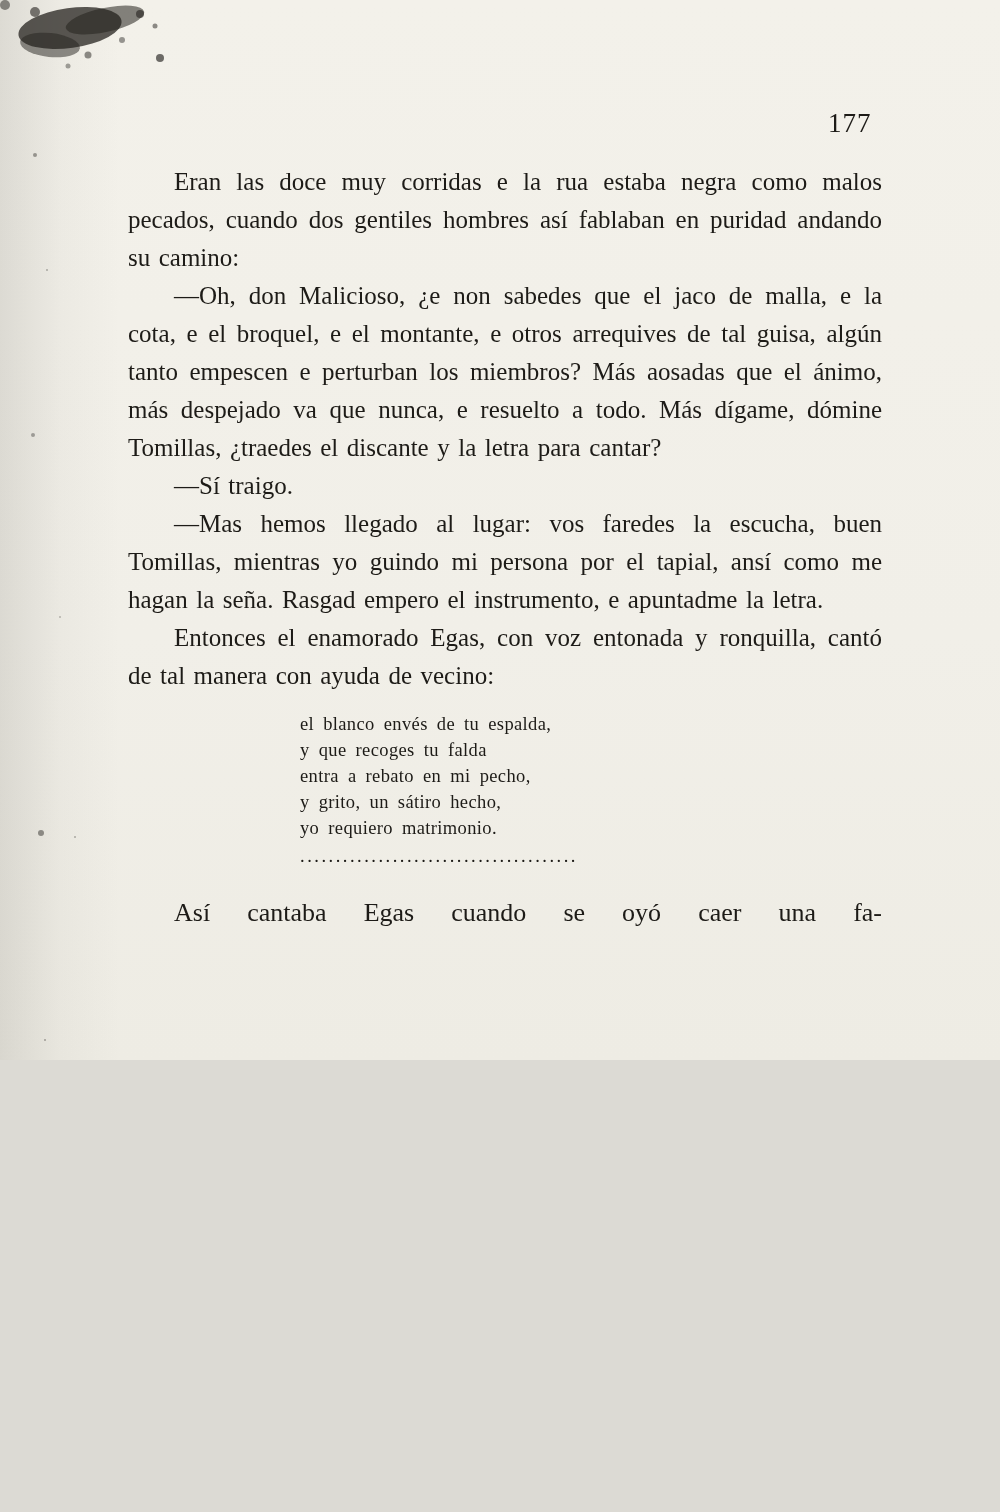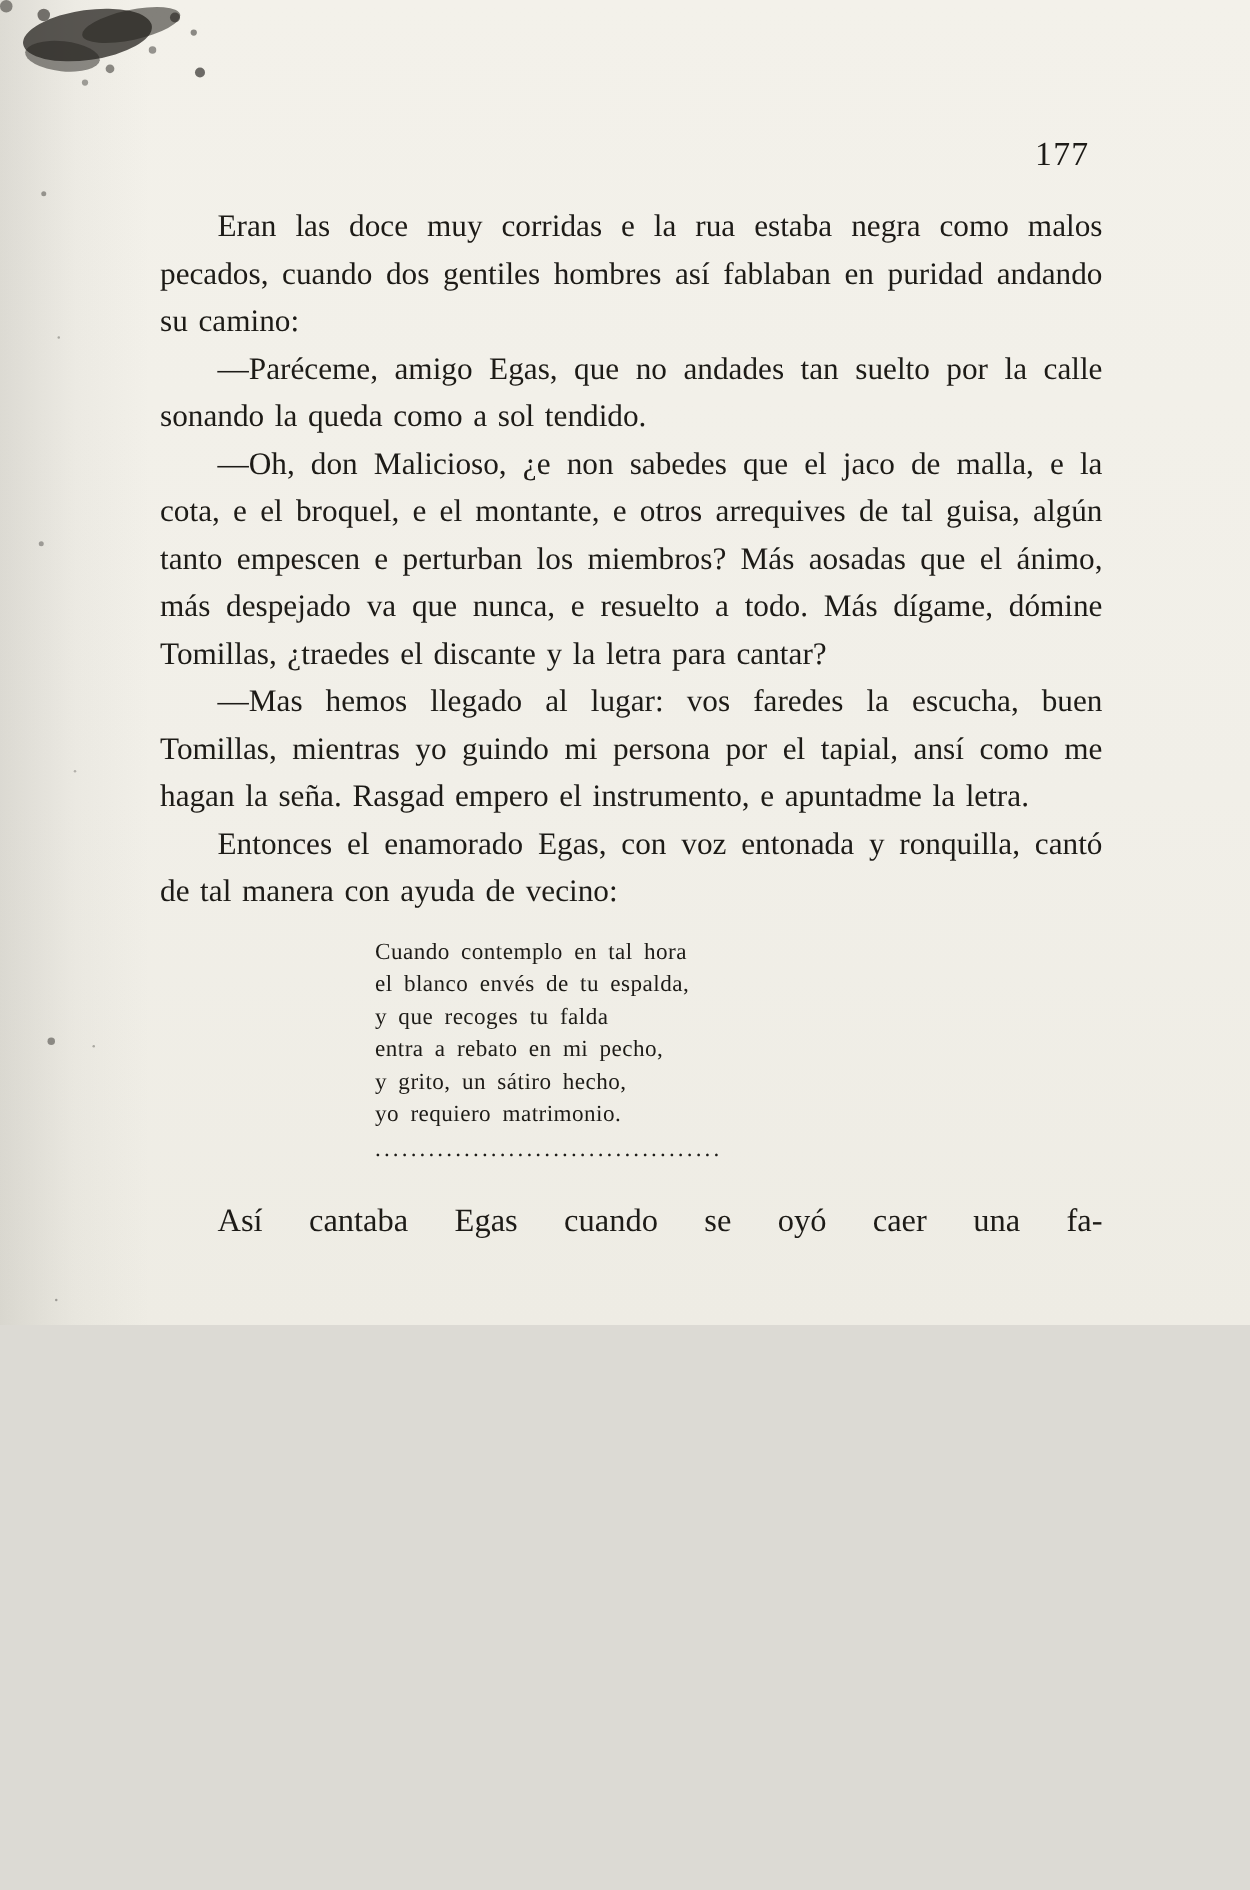--- a/index.html
+++ b/index.html
@@ -117,27 +117,26 @@
       <circle cx="25" cy="12" r="5" opacity="0.6"></circle>
     </g>
   </svg>
 
   <div class="specks"></div>
 
   <div class="pagenum">177</div>
 
   <div class="body-text">
     <p>Eran las doce muy corridas e la rua estaba negra como malos pecados, cuando dos gentiles hombres así fablaban en puridad andando su camino:</p>
-    <p>—Paréceme, amigo Egas, que no andades tan suelto por la calle sonando la queda como a sol tendido.</p>
     <p>—Oh, don Malicioso, ¿e non sabedes que el jaco de malla, e la cota, e el broquel, e el montante, e otros arrequives de tal guisa, algún tanto empescen e perturban los miembros? Más aosadas que el ánimo, más despejado va que nunca, e resuelto a todo. Más dígame, dómine Tomillas, ¿traedes el discante y la letra para cantar?</p>
+    <p>—Sí traigo.</p>
     <p>—Mas hemos llegado al lugar: vos faredes la escucha, buen Tomillas, mientras yo guindo mi persona por el tapial, ansí como me hagan la seña. Rasgad empero el instrumento, e apuntadme la letra.</p>
     <p>Entonces el enamorado Egas, con voz entonada y ronquilla, cantó de tal manera con ayuda de vecino:</p>
 
     <div class="verse">
-      <div>Cuando contemplo en tal hora</div>
       <div>el blanco envés de tu espalda,</div>
       <div>y que recoges tu falda</div>
       <div>entra a rebato en mi pecho,</div>
       <div>y grito, un sátiro hecho,</div>
       <div>yo requiero matrimonio.</div>
       <div class="dots">.......................................</div>
     </div>
 
     <p class="closing">Así cantaba Egas cuando se oyó caer una fa-</p>
   </div>

